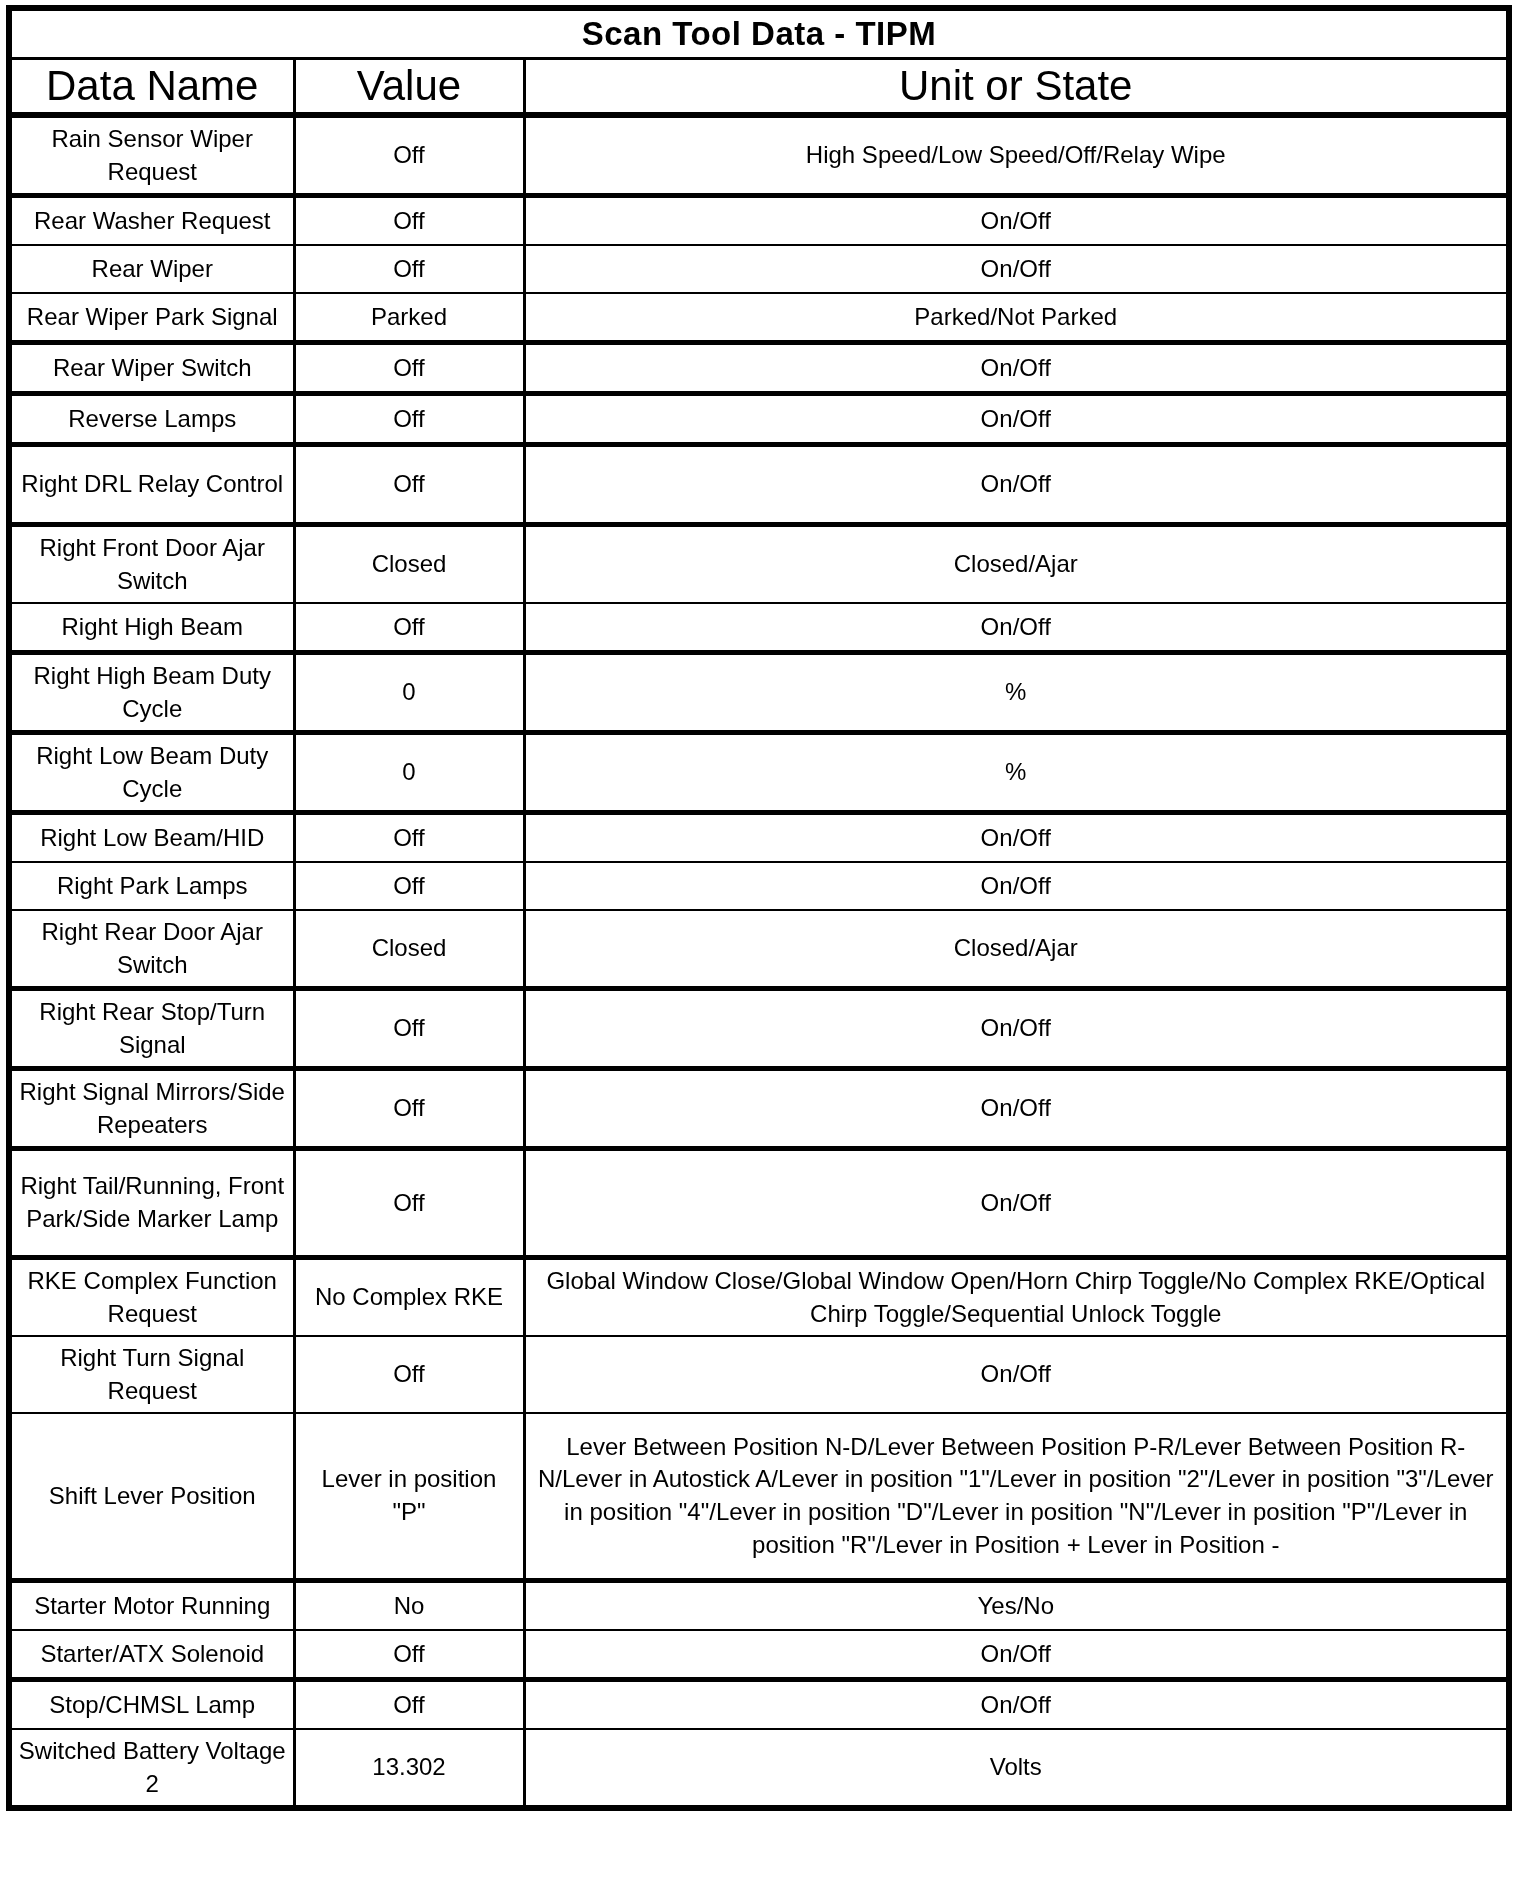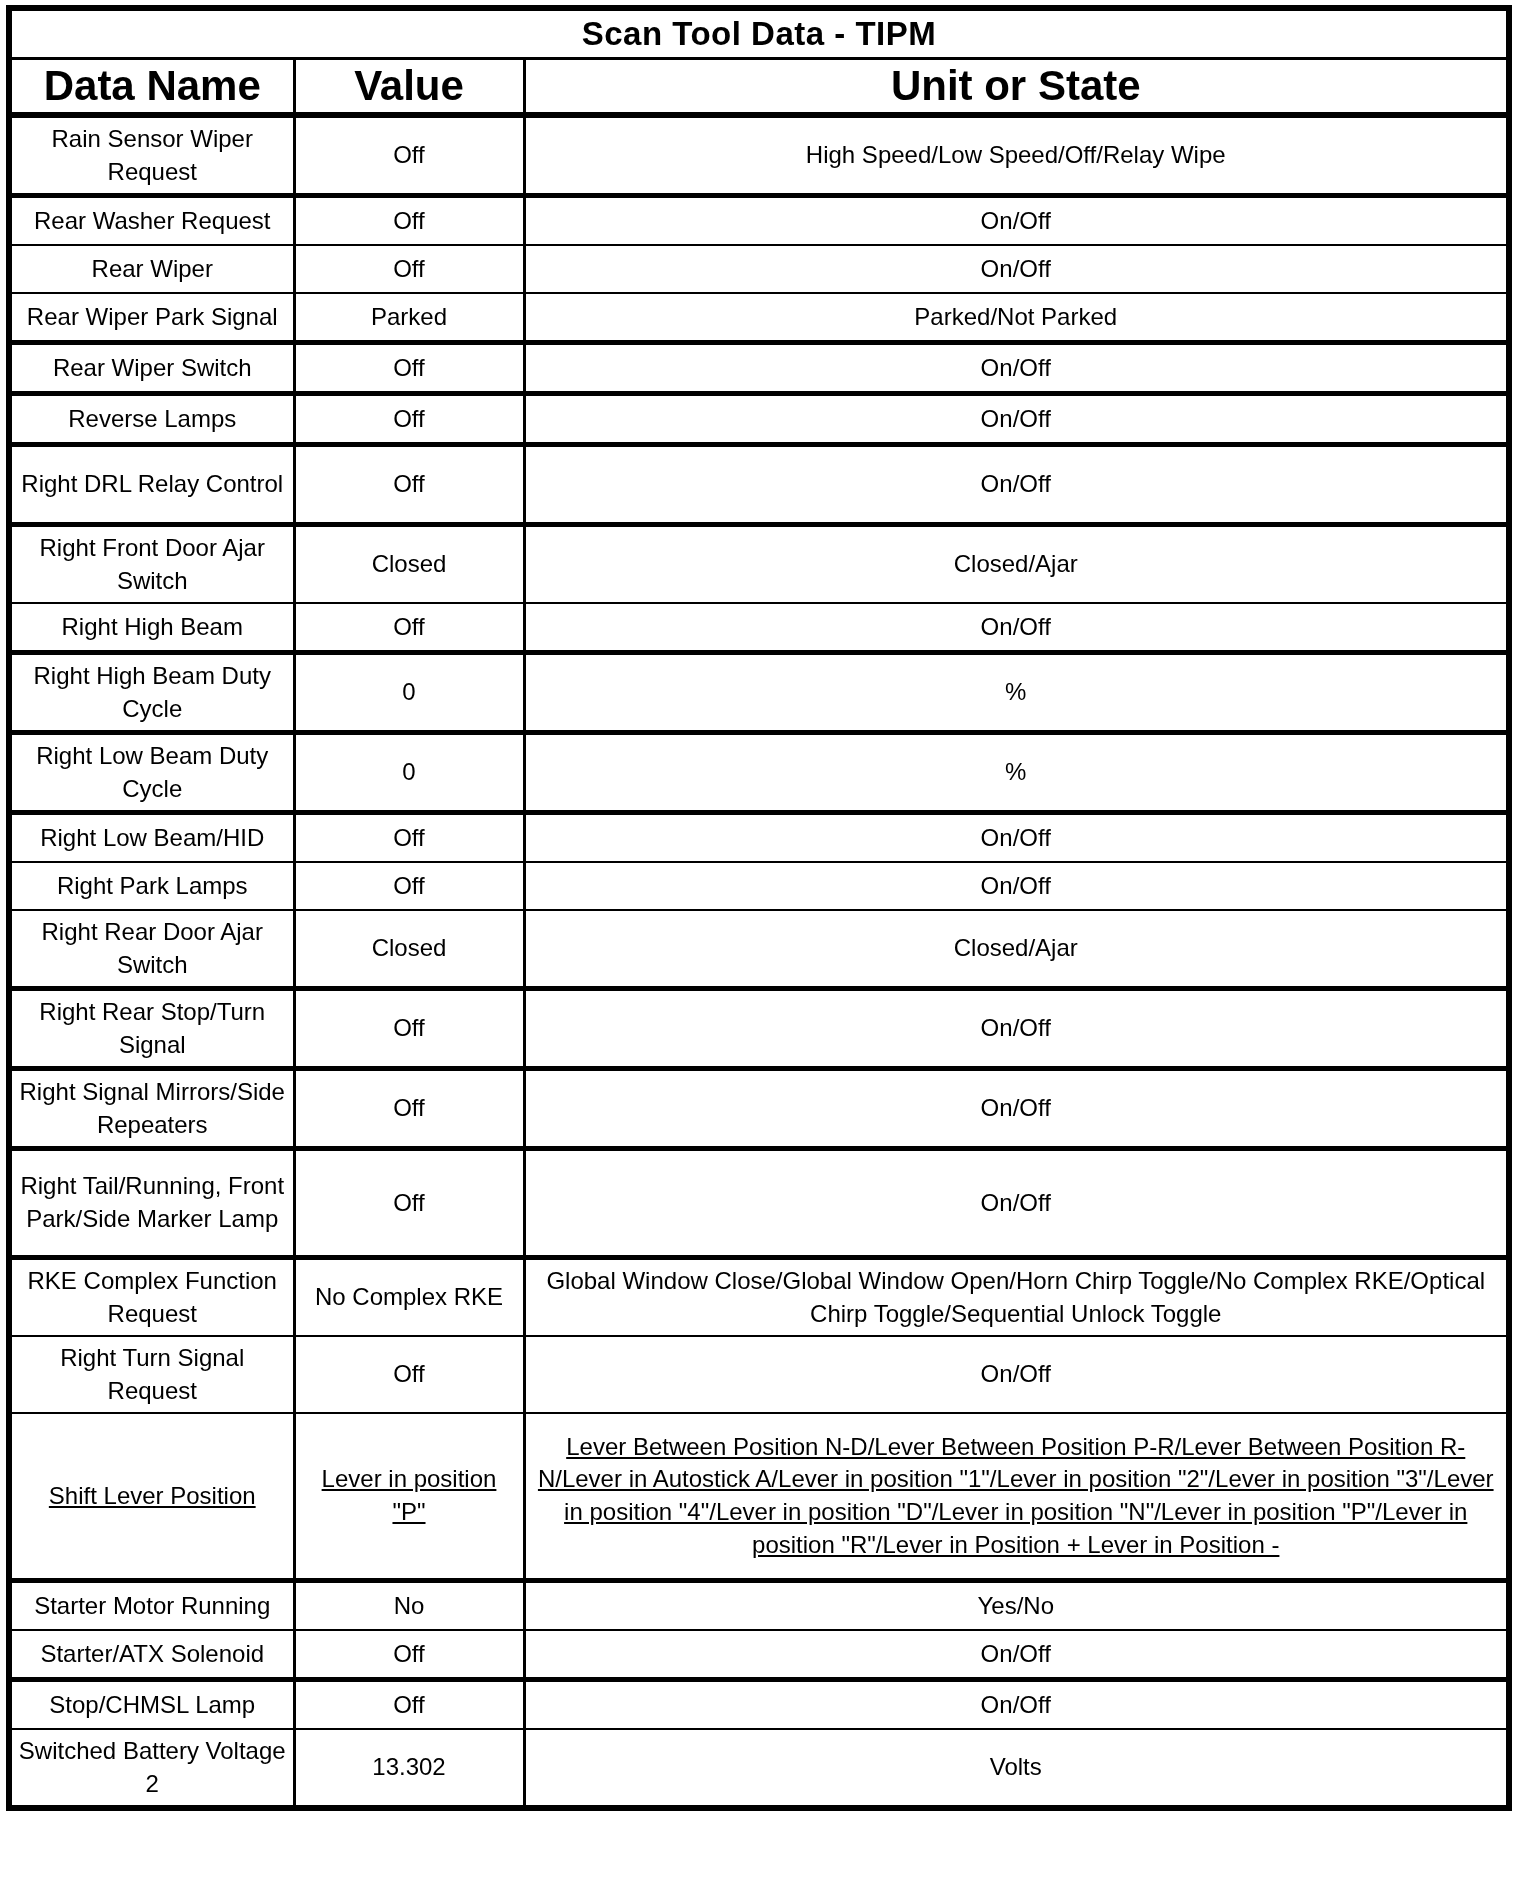--- a/index.html
+++ b/index.html
@@ -36,30 +36,30 @@
     font-size: 33px;
     font-weight: bold;
     border-bottom-width: 3px;
     padding: 0;
     line-height: 1.1;
     letter-spacing: 0.5px;
   }
   tr.header-row th {
     height: 52px;
     font-size: 42px;
-    font-weight: bold;
+    font-weight: normal;
     border-bottom-width: 6px;
     padding: 0 4px;
     line-height: 1.05;
   }
   tr.thick td { border-bottom-width: 5px; }
   tr.h1 td { height: 42px; }
   tr.h2 td { height: 71px; }
   tr.h3 td { height: 100px; }
-  tr.h4 td { height: 160px; text-decoration: underline; }
+  tr.h4 td { height: 160px; }
 </style>
 </head>
 <body>
 
 <div class="wrap">
   <table class="scan">
     <colgroup>
         <col class="c1">
         <col class="c2">
         <col class="c3">

